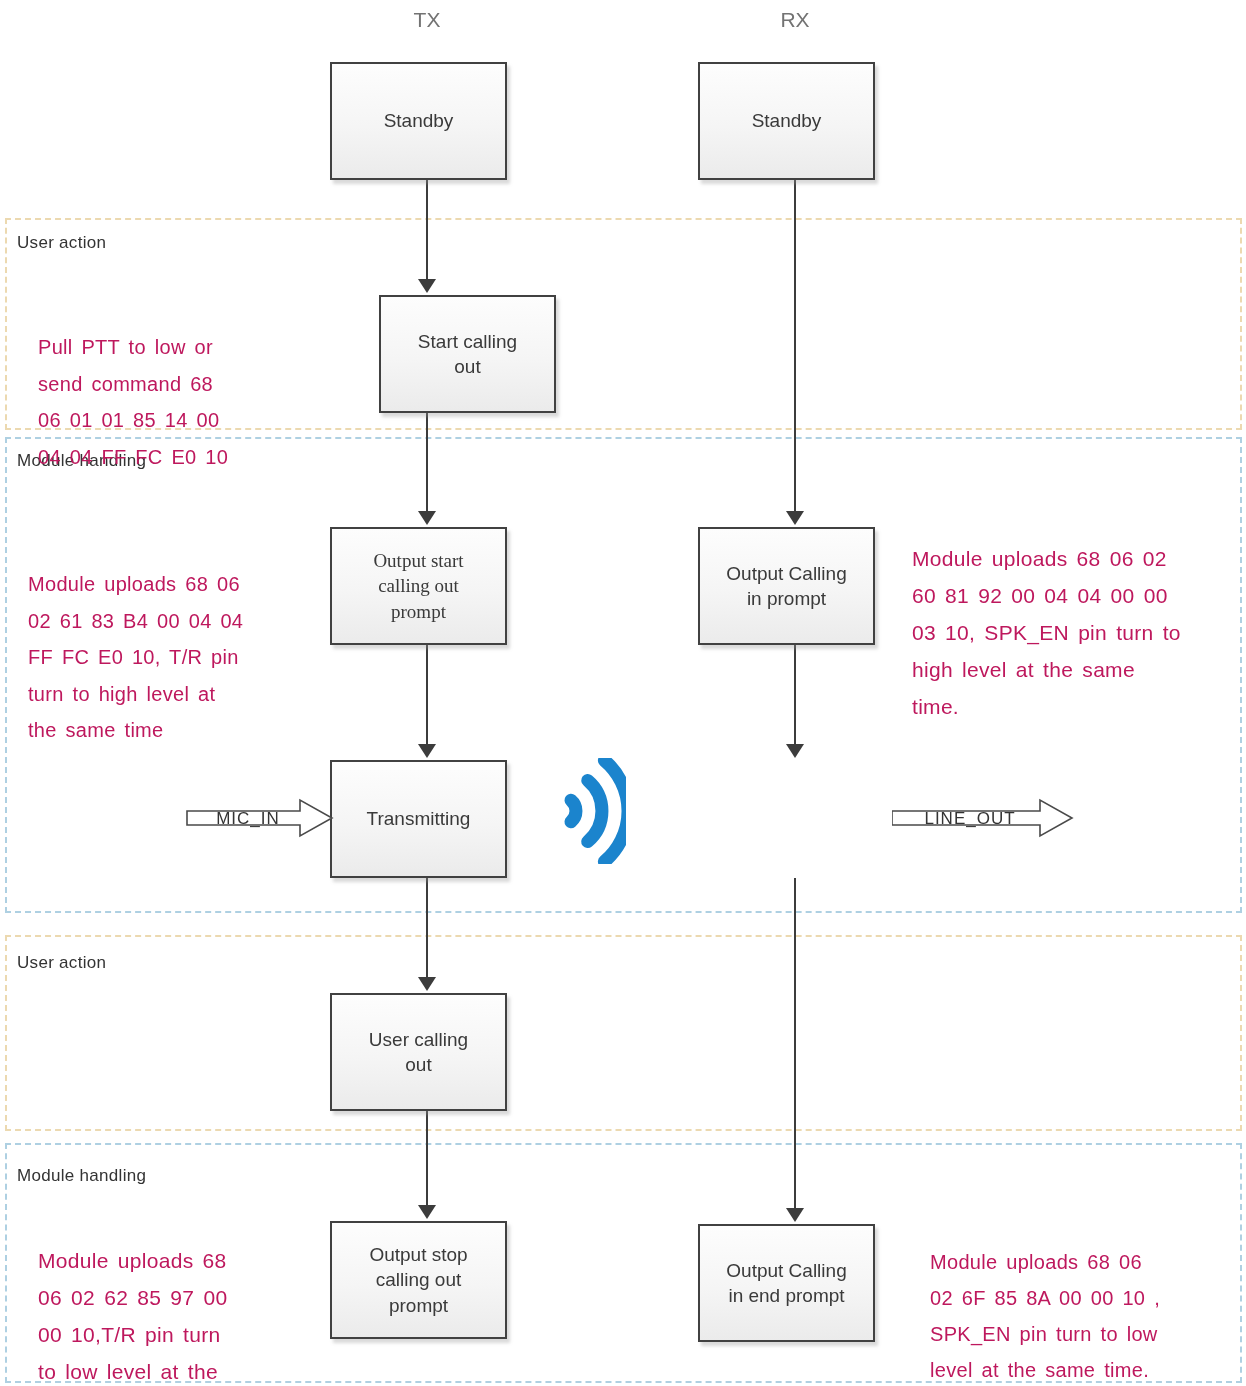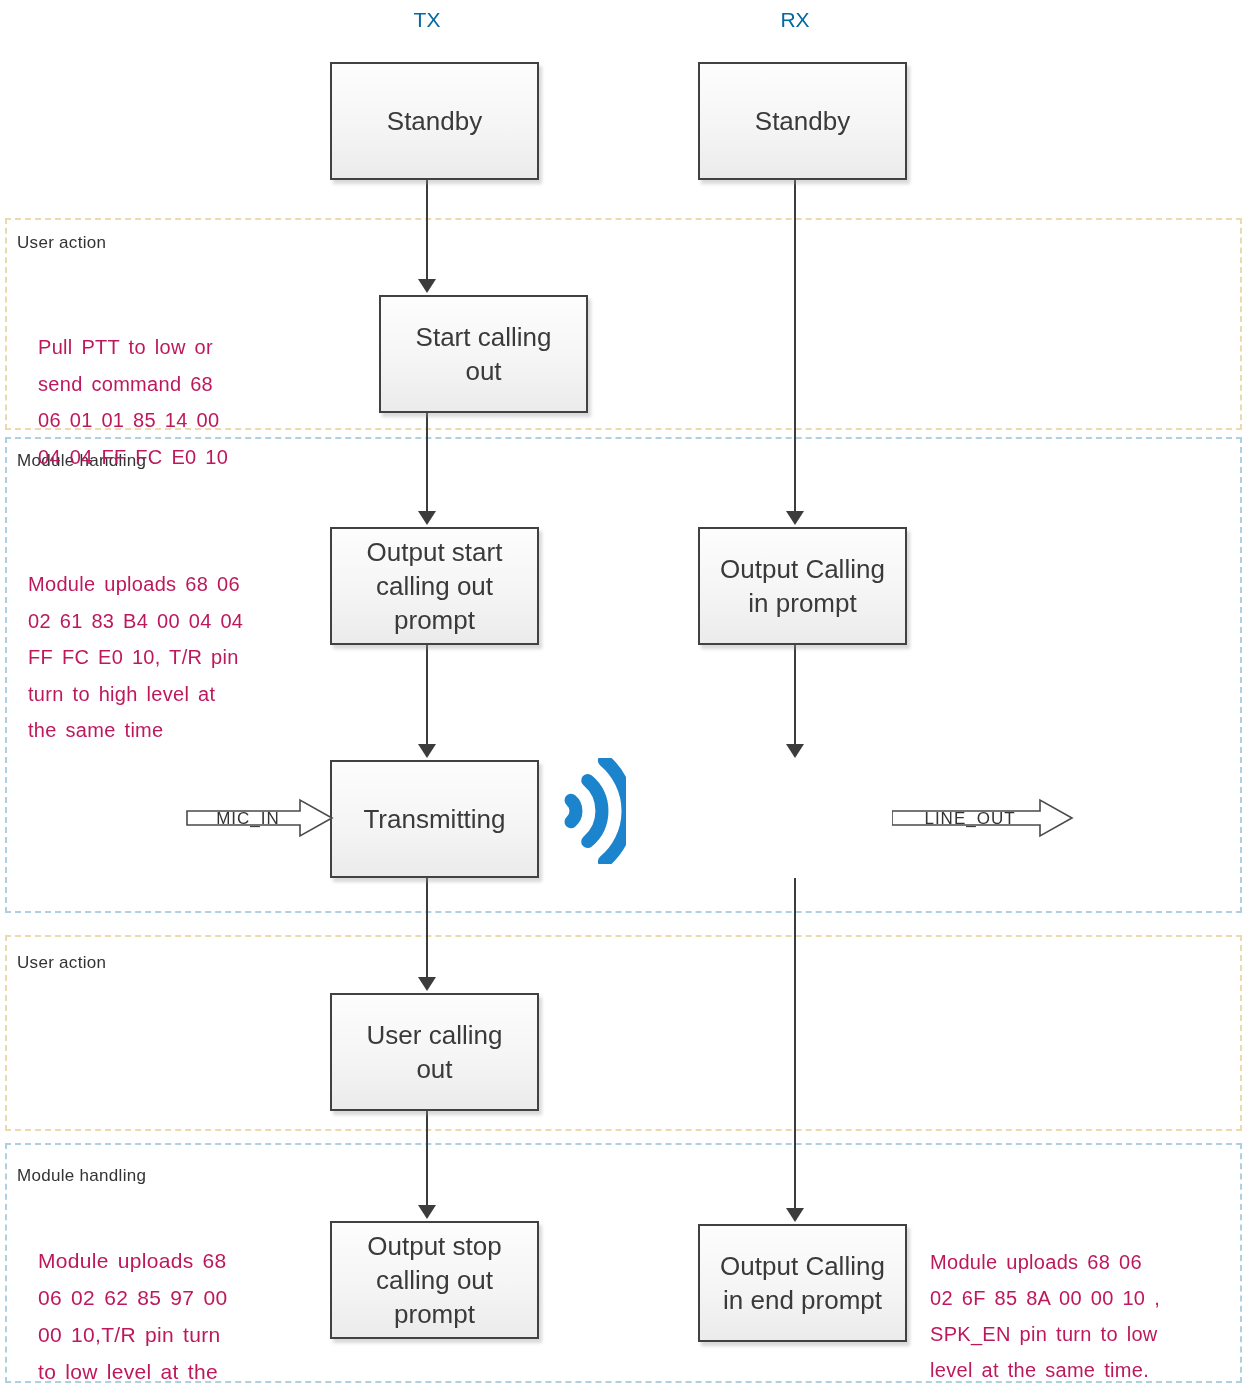--- a/index.html
+++ b/index.html
@@ -31,37 +31,37 @@
     color: #333333;
     letter-spacing: 0.3px;
   }
   
   .col-header {
     position: absolute;
     top: 8px;
     width: 70px;
     text-align: center;
     font-size: 21px;
-    color: #0369a1;
+    color: #737373;
   }
   
   .node {
     position: absolute;
-    width: 209px;
+    width: 177px;
     height: 118px;
     box-sizing: border-box;
     border: 2px solid var(--box-border, #414141);
     background: linear-gradient(180deg, #fdfdfd 0%, #f5f5f5 55%, #ebebeb 100%);
     box-shadow: 3px 4px 3px rgba(150,150,150,0.35);
     display: flex;
     align-items: center;
     justify-content: center;
     text-align: center;
     white-space: pre-line;
-    font-size: 26px;
+    font-size: 19px;
     line-height: 1.32;
     color: #3a3a3a;
   }
   
   .arrow {
     position: absolute;
     width: 0;
     border-left: 2px solid var(--arrow, #3c3c3c);
   }
   .arrow::after {
@@ -117,21 +117,21 @@
   <div class="arrow" style="left:426px; top:878px;  height:99px;"></div>
   <div class="arrow" style="left:426px; top:1111px; height:94px;"></div>
 
   <div class="arrow" style="left:794px; top:180px;  height:331px;"></div>
   <div class="arrow" style="left:794px; top:645px;  height:99px;"></div>
   <div class="arrow" style="left:794px; top:878px;  height:330px;"></div>
 
   <div class="node" style="left:330px; top:62px;">Standby</div>
   <div class="node" style="left:342px; top:295px;margin-left:37px;">Start calling
 out</div>
-  <div class="node" style="left:330px; top:527px;">Output start
+  <div class="node" style="left:330px; top:527px;font-family:Liberation Serif, serif;">Output start
 calling out
 prompt</div>
   <div class="node" style="left:330px; top:760px;">Transmitting</div>
   <div class="node" style="left:330px; top:993px;">User calling
 out</div>
   <div class="node" style="left:330px; top:1221px;">Output stop
 calling out
 prompt</div>
 
   <div class="node" style="left:698px; top:62px;">Standby</div>
@@ -142,20 +142,25 @@
 
   <div class="annot" style="left:38px;  top:281px;  width:258px; font-size:20px; line-height:36.5px;">Pull PTT to low or
 send command 68
 06 01 01 85 14 00
 04 04 FF FC E0 10</div>
   <div class="annot" style="left:28px;  top:518px;  width:270px; font-size:20px; line-height:36.5px;">Module uploads 68 06
 02 61 83 B4 00 04 04
 FF FC E0 10, T/R pin
 turn to high level at
 the same time</div>
+  <div class="annot" style="left:912px; top:492px;  width:330px; font-size:21px; line-height:37px;">Module uploads 68 06 02
+60 81 92 00 04 04 00 00
+03 10, SPK_EN pin turn to
+high level at the same
+time.</div>
   <div class="annot" style="left:38px;  top:1194px; width:275px; font-size:21px; line-height:37px;">Module uploads 68
 06 02 62 85 97 00
 00 10,T/R pin turn
 to low level at the
 same time</div>
   <div class="annot" style="left:930px; top:1196px; width:310px; font-size:20px; line-height:36px;">Module uploads 68 06
 02 6F 85 8A 00 00 10 ,
 SPK_EN pin turn to low
 level at the same time.</div>
 

